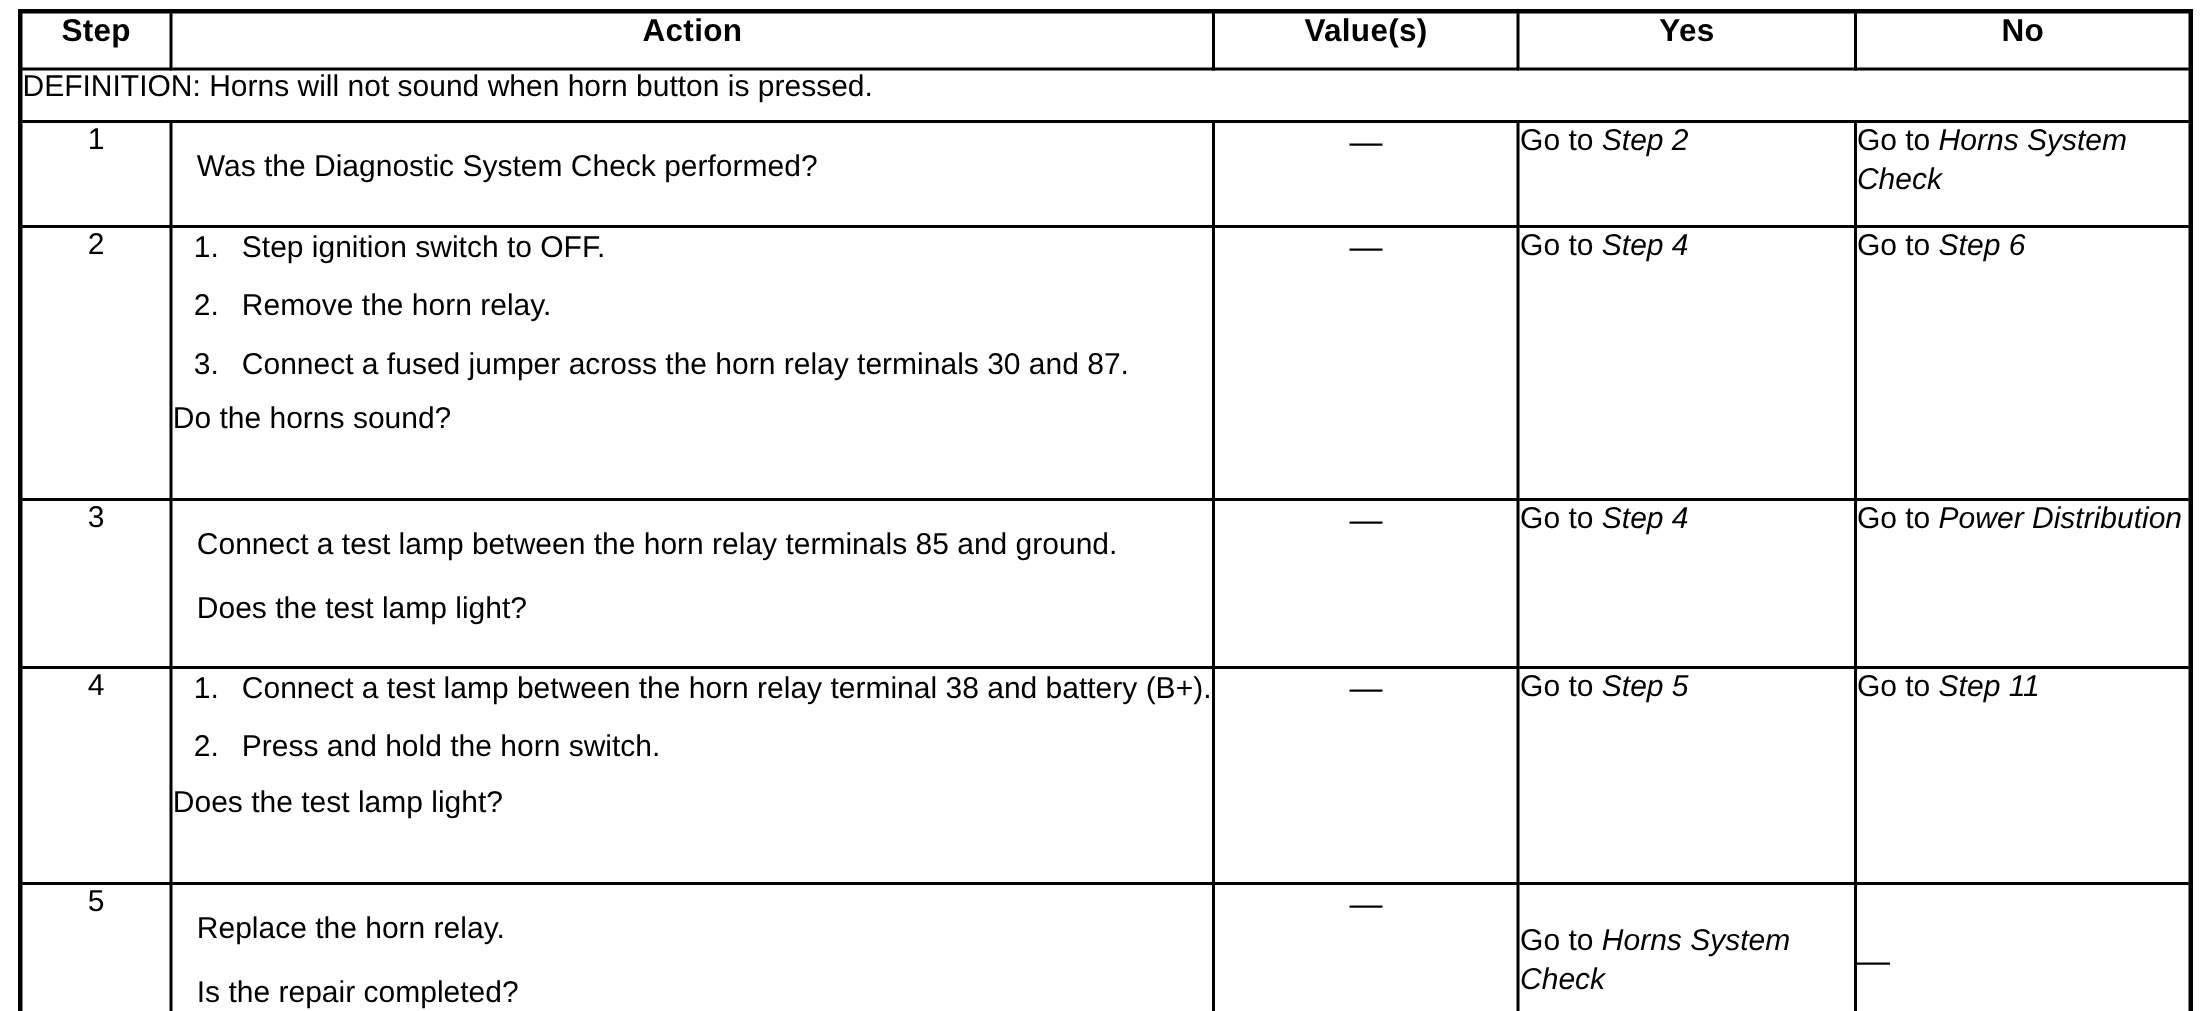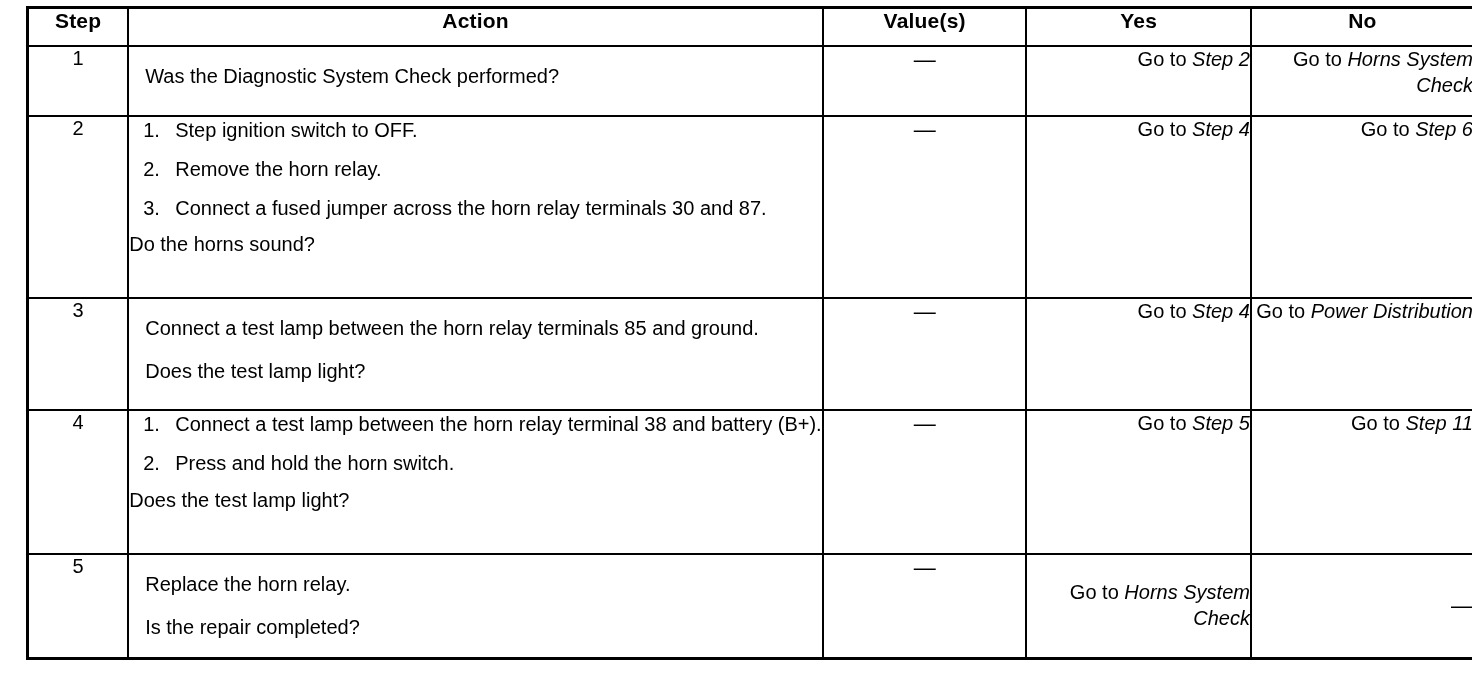--- a/index.html
+++ b/index.html
@@ -13,21 +13,21 @@
     font-family: "Liberation Sans", sans-serif;
     color: #000000;
     overflow: hidden;
   }
 
   .sheet {
     position: relative;
     width: 1472px;
     height: 674px;
     box-sizing: border-box;
-    padding: 6px 10px 6px 26px;
+    padding: 6px 10px 6px 12px;
   }
 
   table.diag {
     width: 1450px;
     border-collapse: collapse;
     table-layout: fixed;
     border: 3px solid #000;
     background: #fff;
   }
 
@@ -79,21 +79,21 @@
     line-height: 1.34;
   }
 
   .valcell {
     text-align: center;
     vertical-align: middle;
     font-size: 22px;
   }
 
   .branchcell {
-    text-align: right;
+    text-align: left;
     font-size: 20px;
     line-height: 1.28;
     padding: 0 6px 8px 6px;
     vertical-align: bottom;
   }
   .branchcell.vmid {
     vertical-align: middle;
     padding-bottom: 0;
   }
   .branchcell.dash {
@@ -153,20 +153,23 @@
         <th class="hdr">Step</th>
         <th class="hdr">Action</th>
         <th class="hdr">Value(s)</th>
         <th class="hdr">Yes</th>
         <th class="hdr">No</th>
       </tr>
     </thead>
 
     <tbody>
 
+      <tr class="defrow">
+        <td class="deftext" colspan="5">DEFINITION: Horns will not sound when horn button is pressed.</td>
+      </tr>
 
       <tr class="r1">
         <td class="stepnum">1</td>
         <td class="actioncell">
           <p class="plainline">Was the Diagnostic System Check performed?</p>
         </td>
         <td class="valcell">—</td>
         <td class="branchcell">
           <span>Go to </span><span class="ital">Step 2</span>
         </td>

